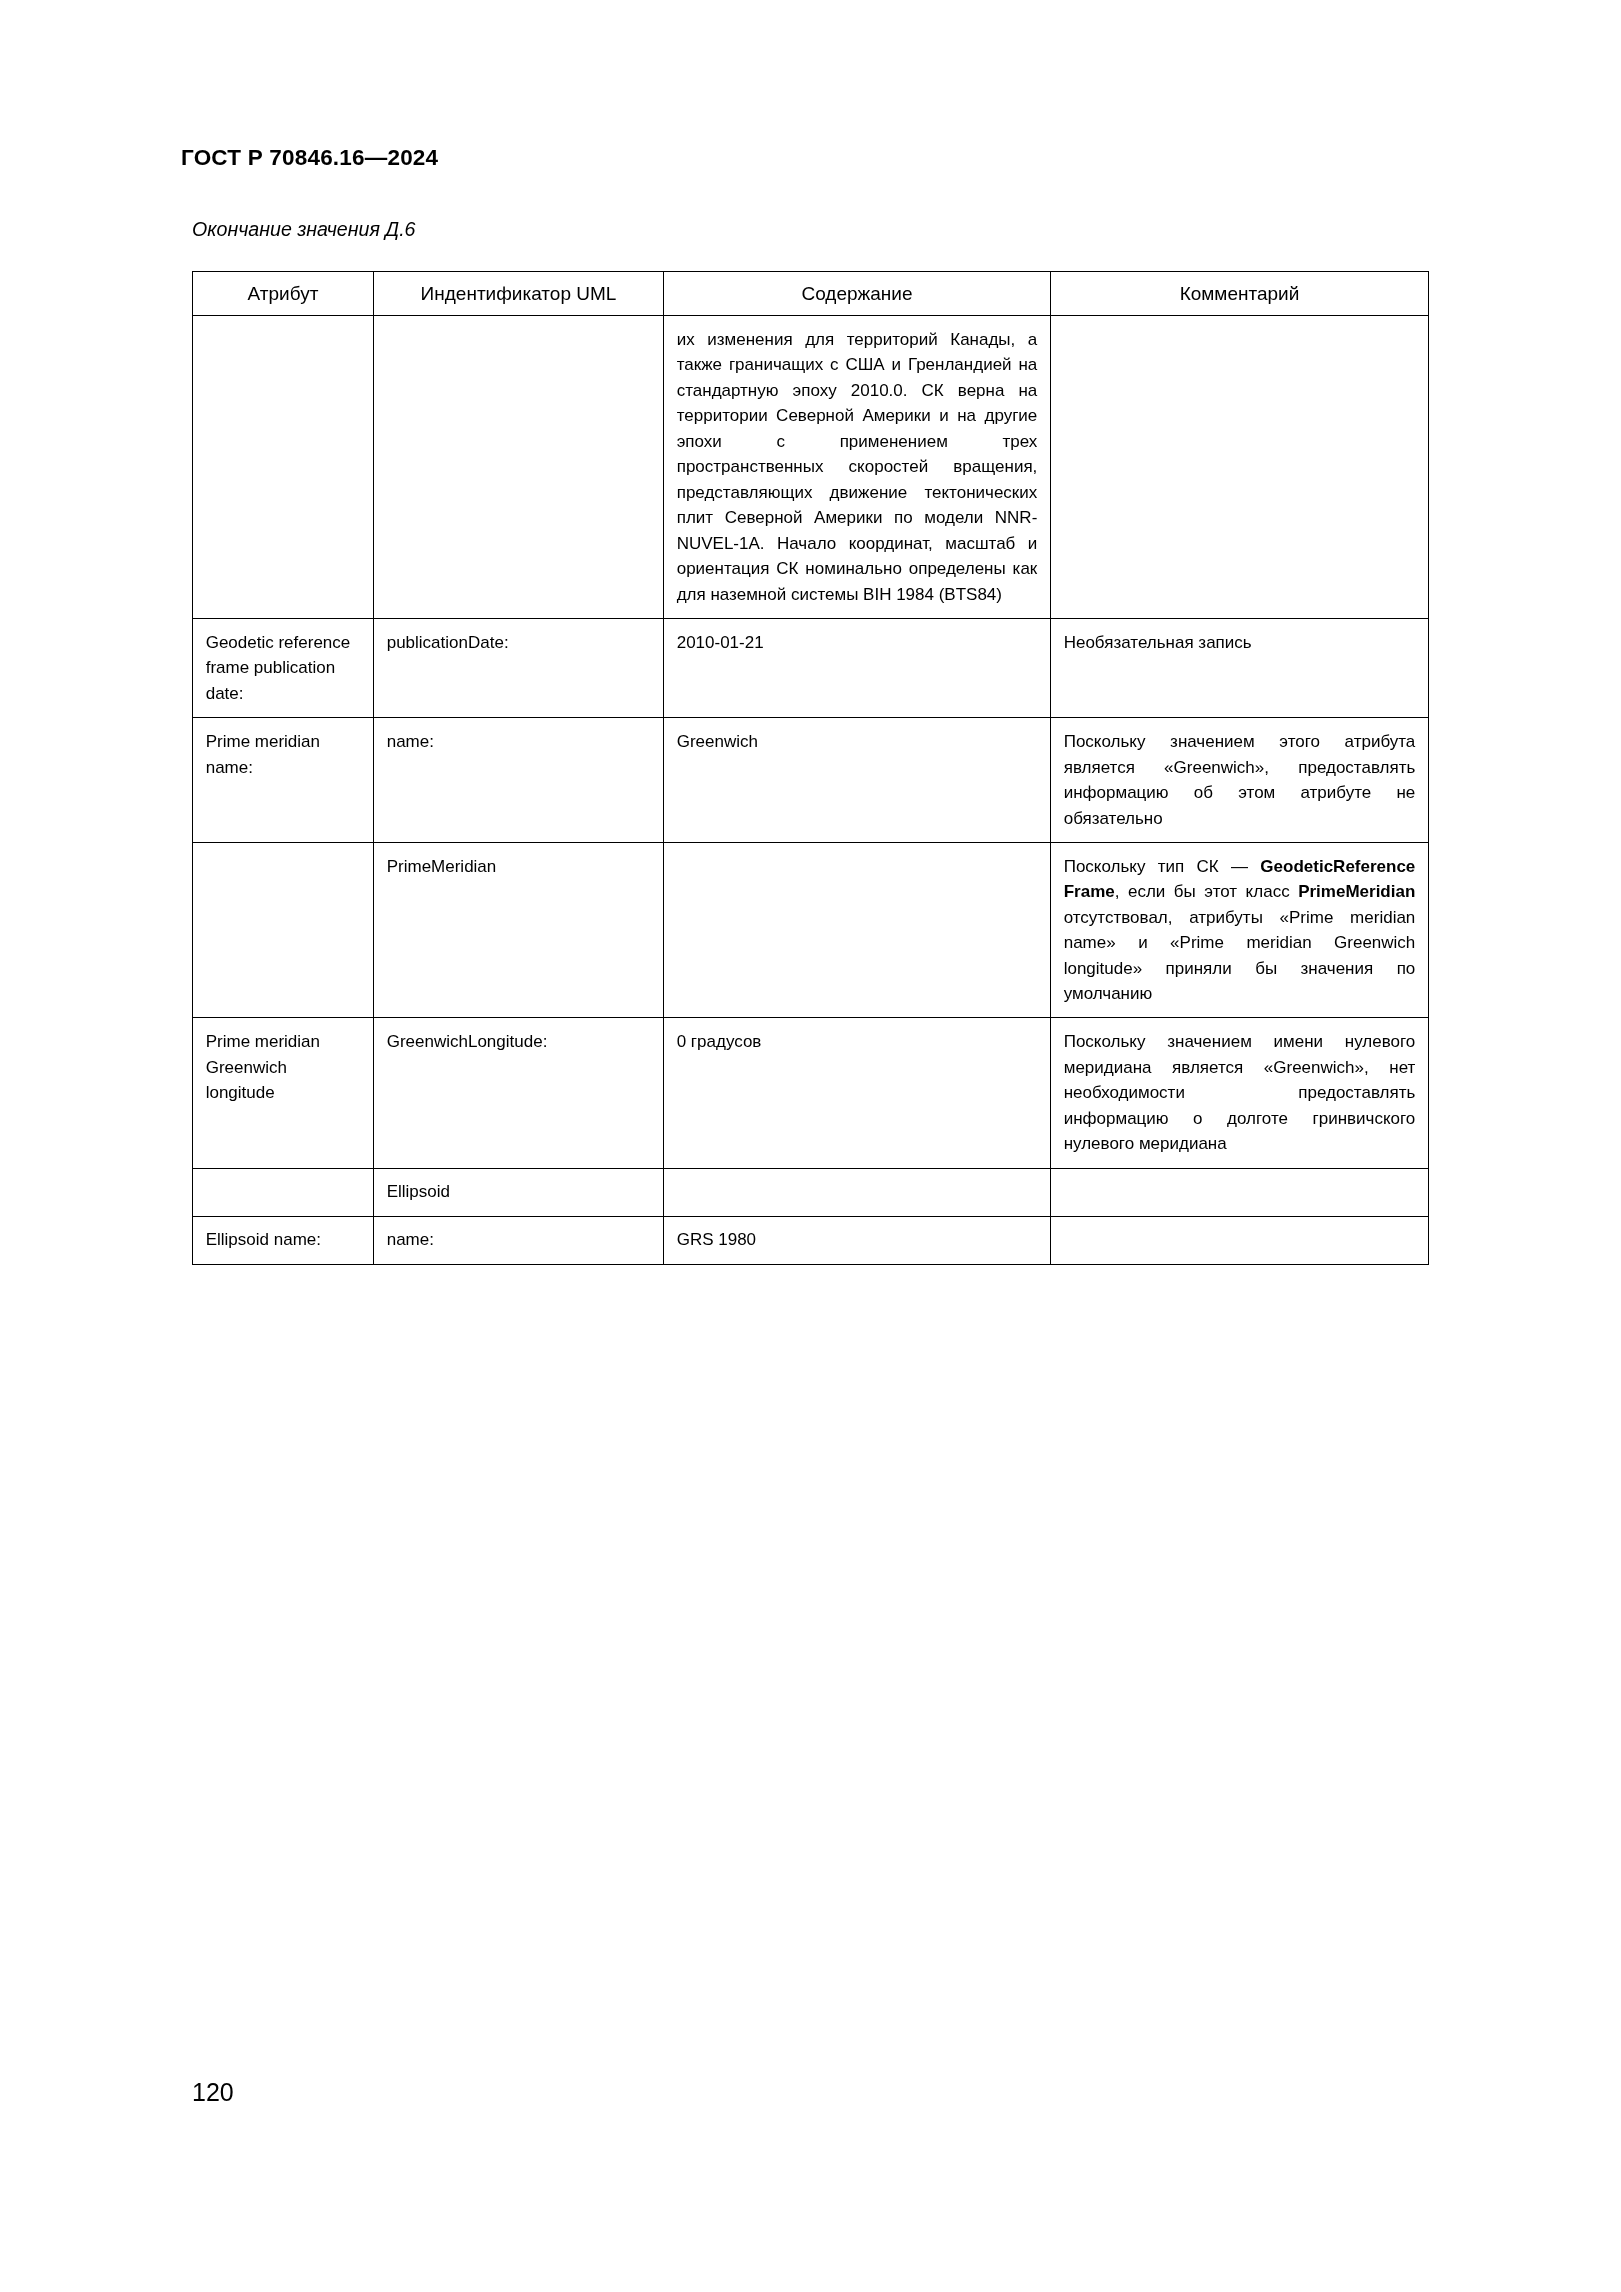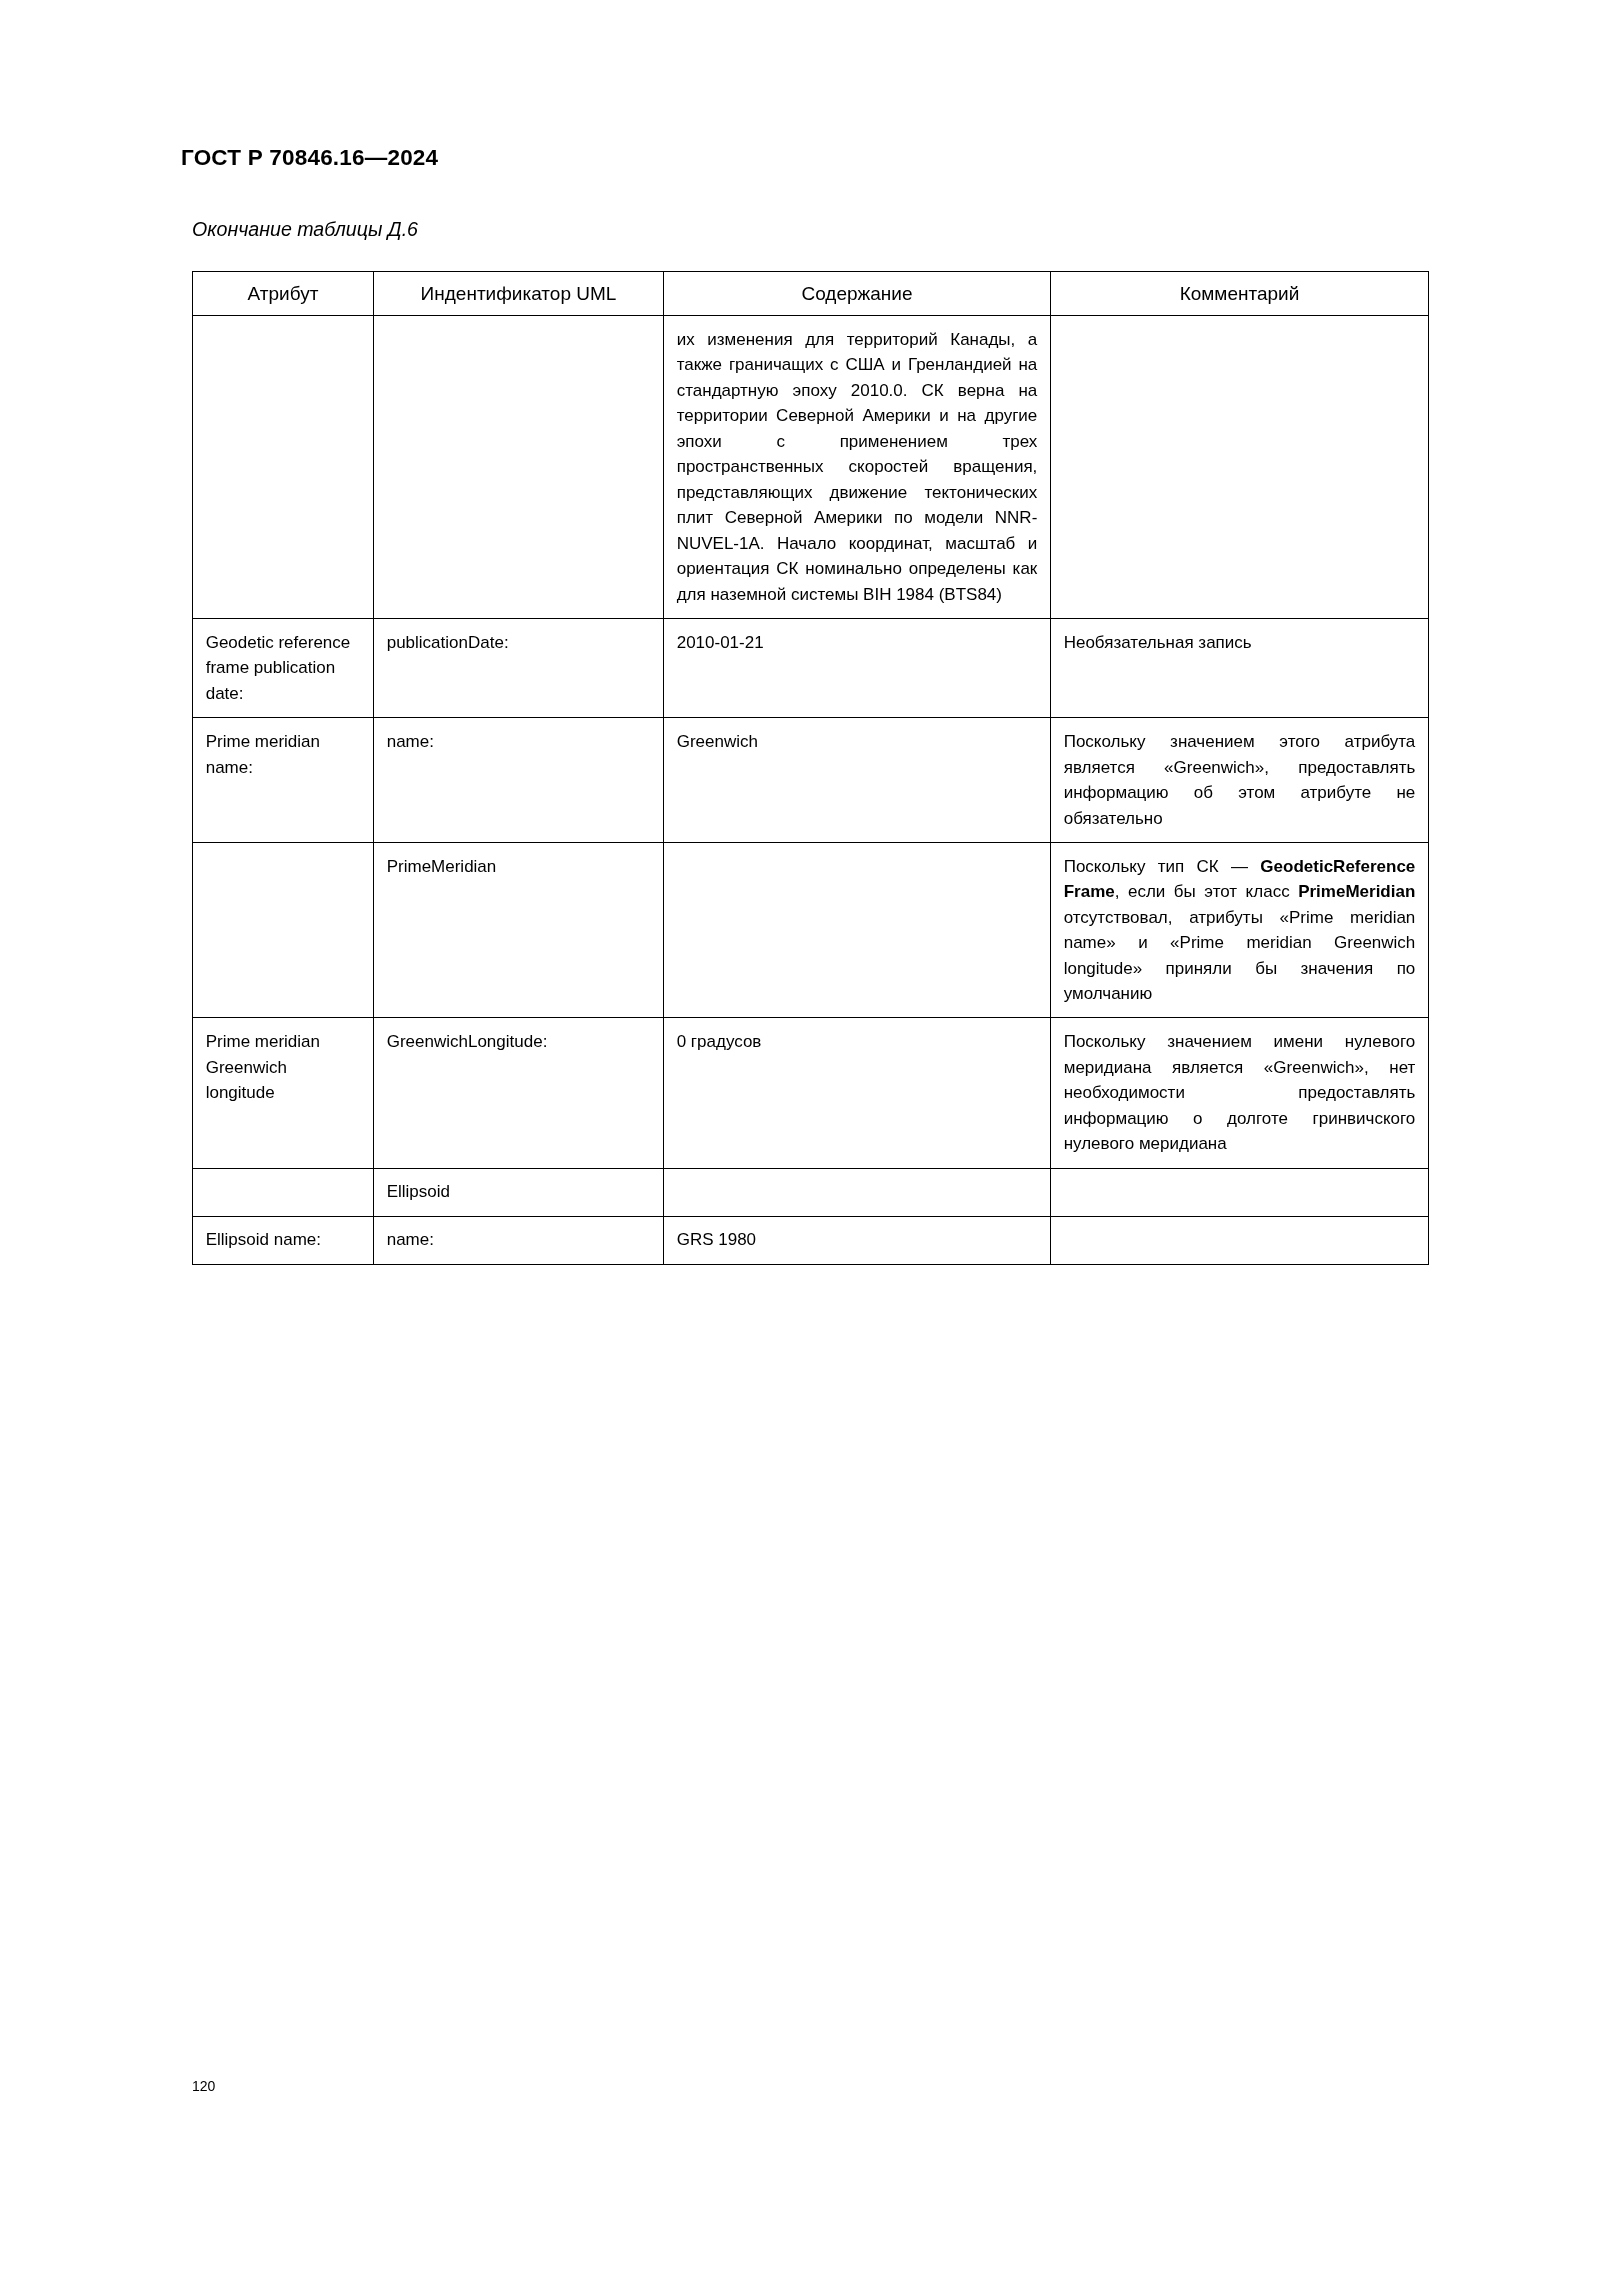--- a/index.html
+++ b/index.html
@@ -69,32 +69,32 @@
     hyphens: manual;
   }
   td.bold {
     font-weight: bold;
   }
   .b { font-weight: bold; }
   .page-number {
     position: absolute;
     left: 192px;
     top: 2078px;
-    font-size: 14px;
+    font-size: 25px;
     text-align: center;
   }
 </style>
 </head>
 <body>
 
 <div class="page">
 
   <div class="header">ГОСТ Р 70846.16—2024</div>
 
-  <div class="table-caption">Окончание таблицы Д.6</div>
+  <div class="table-caption">Окончание значения Д.6</div>
 
   <table class="doc-table">
     <colgroup>
       <col class="c1">
         <col class="c2">
         <col class="c3">
         <col class="c4">
     </colgroup>
     <thead>
       <tr>

